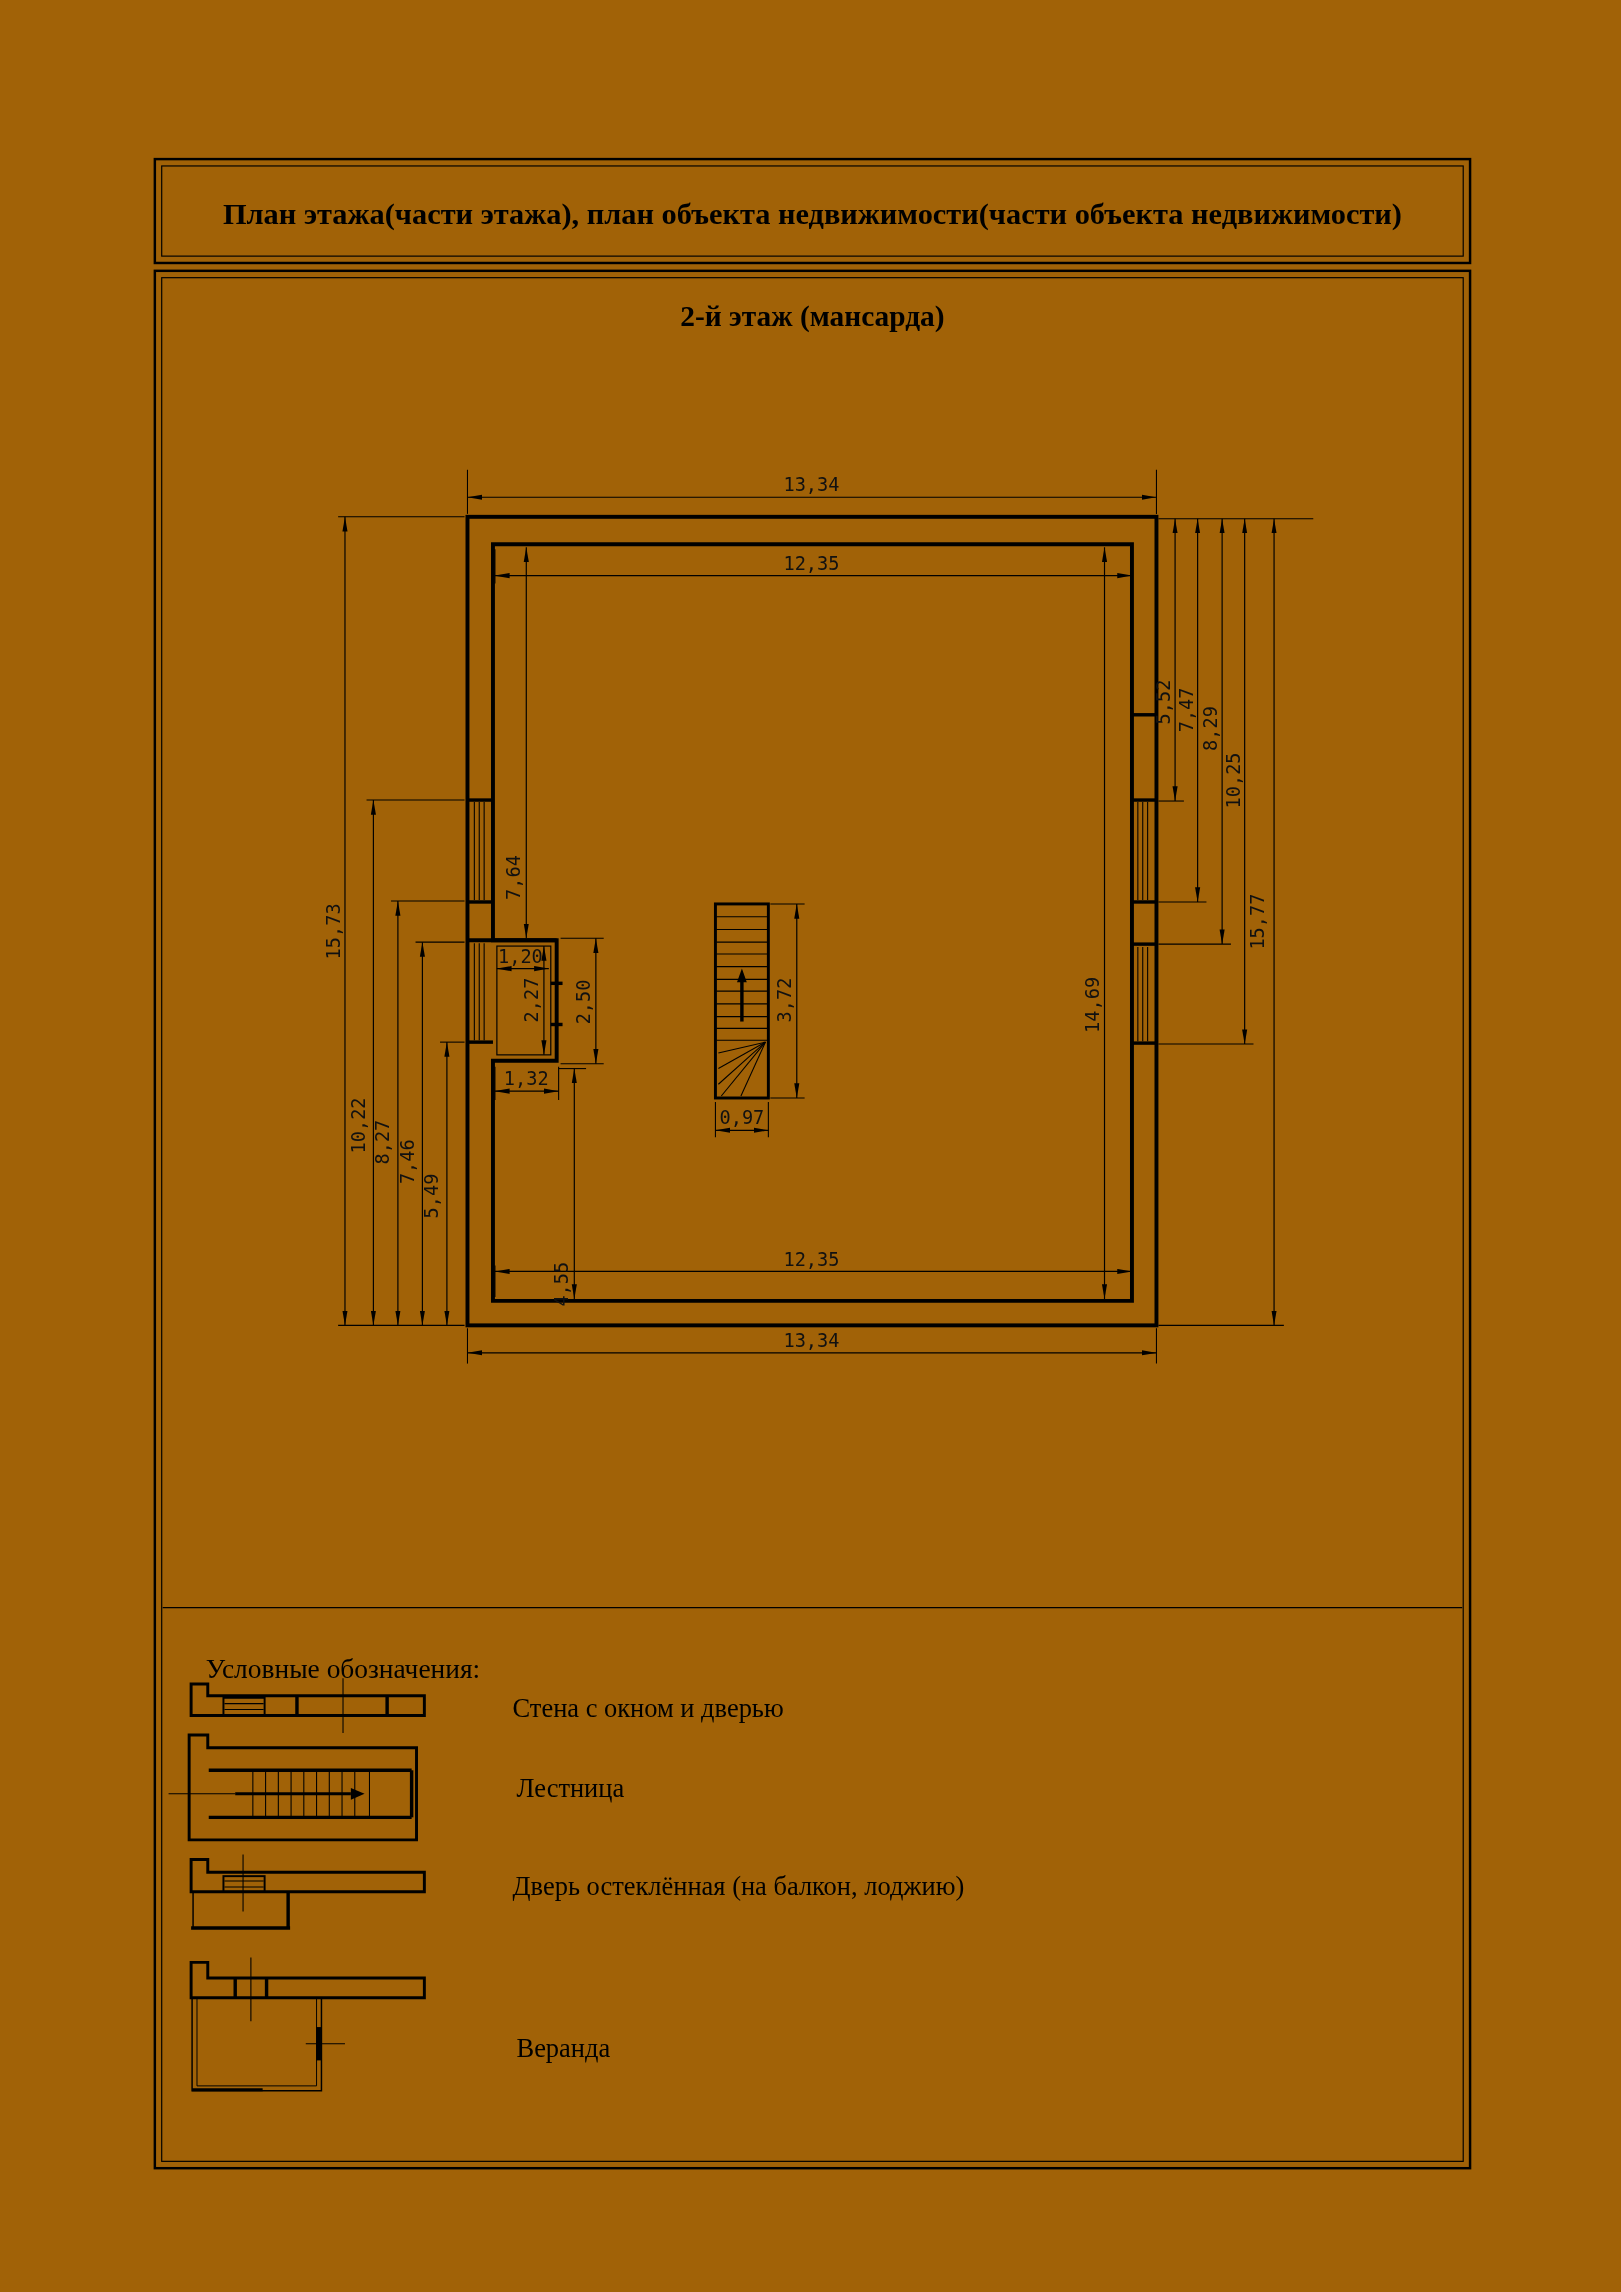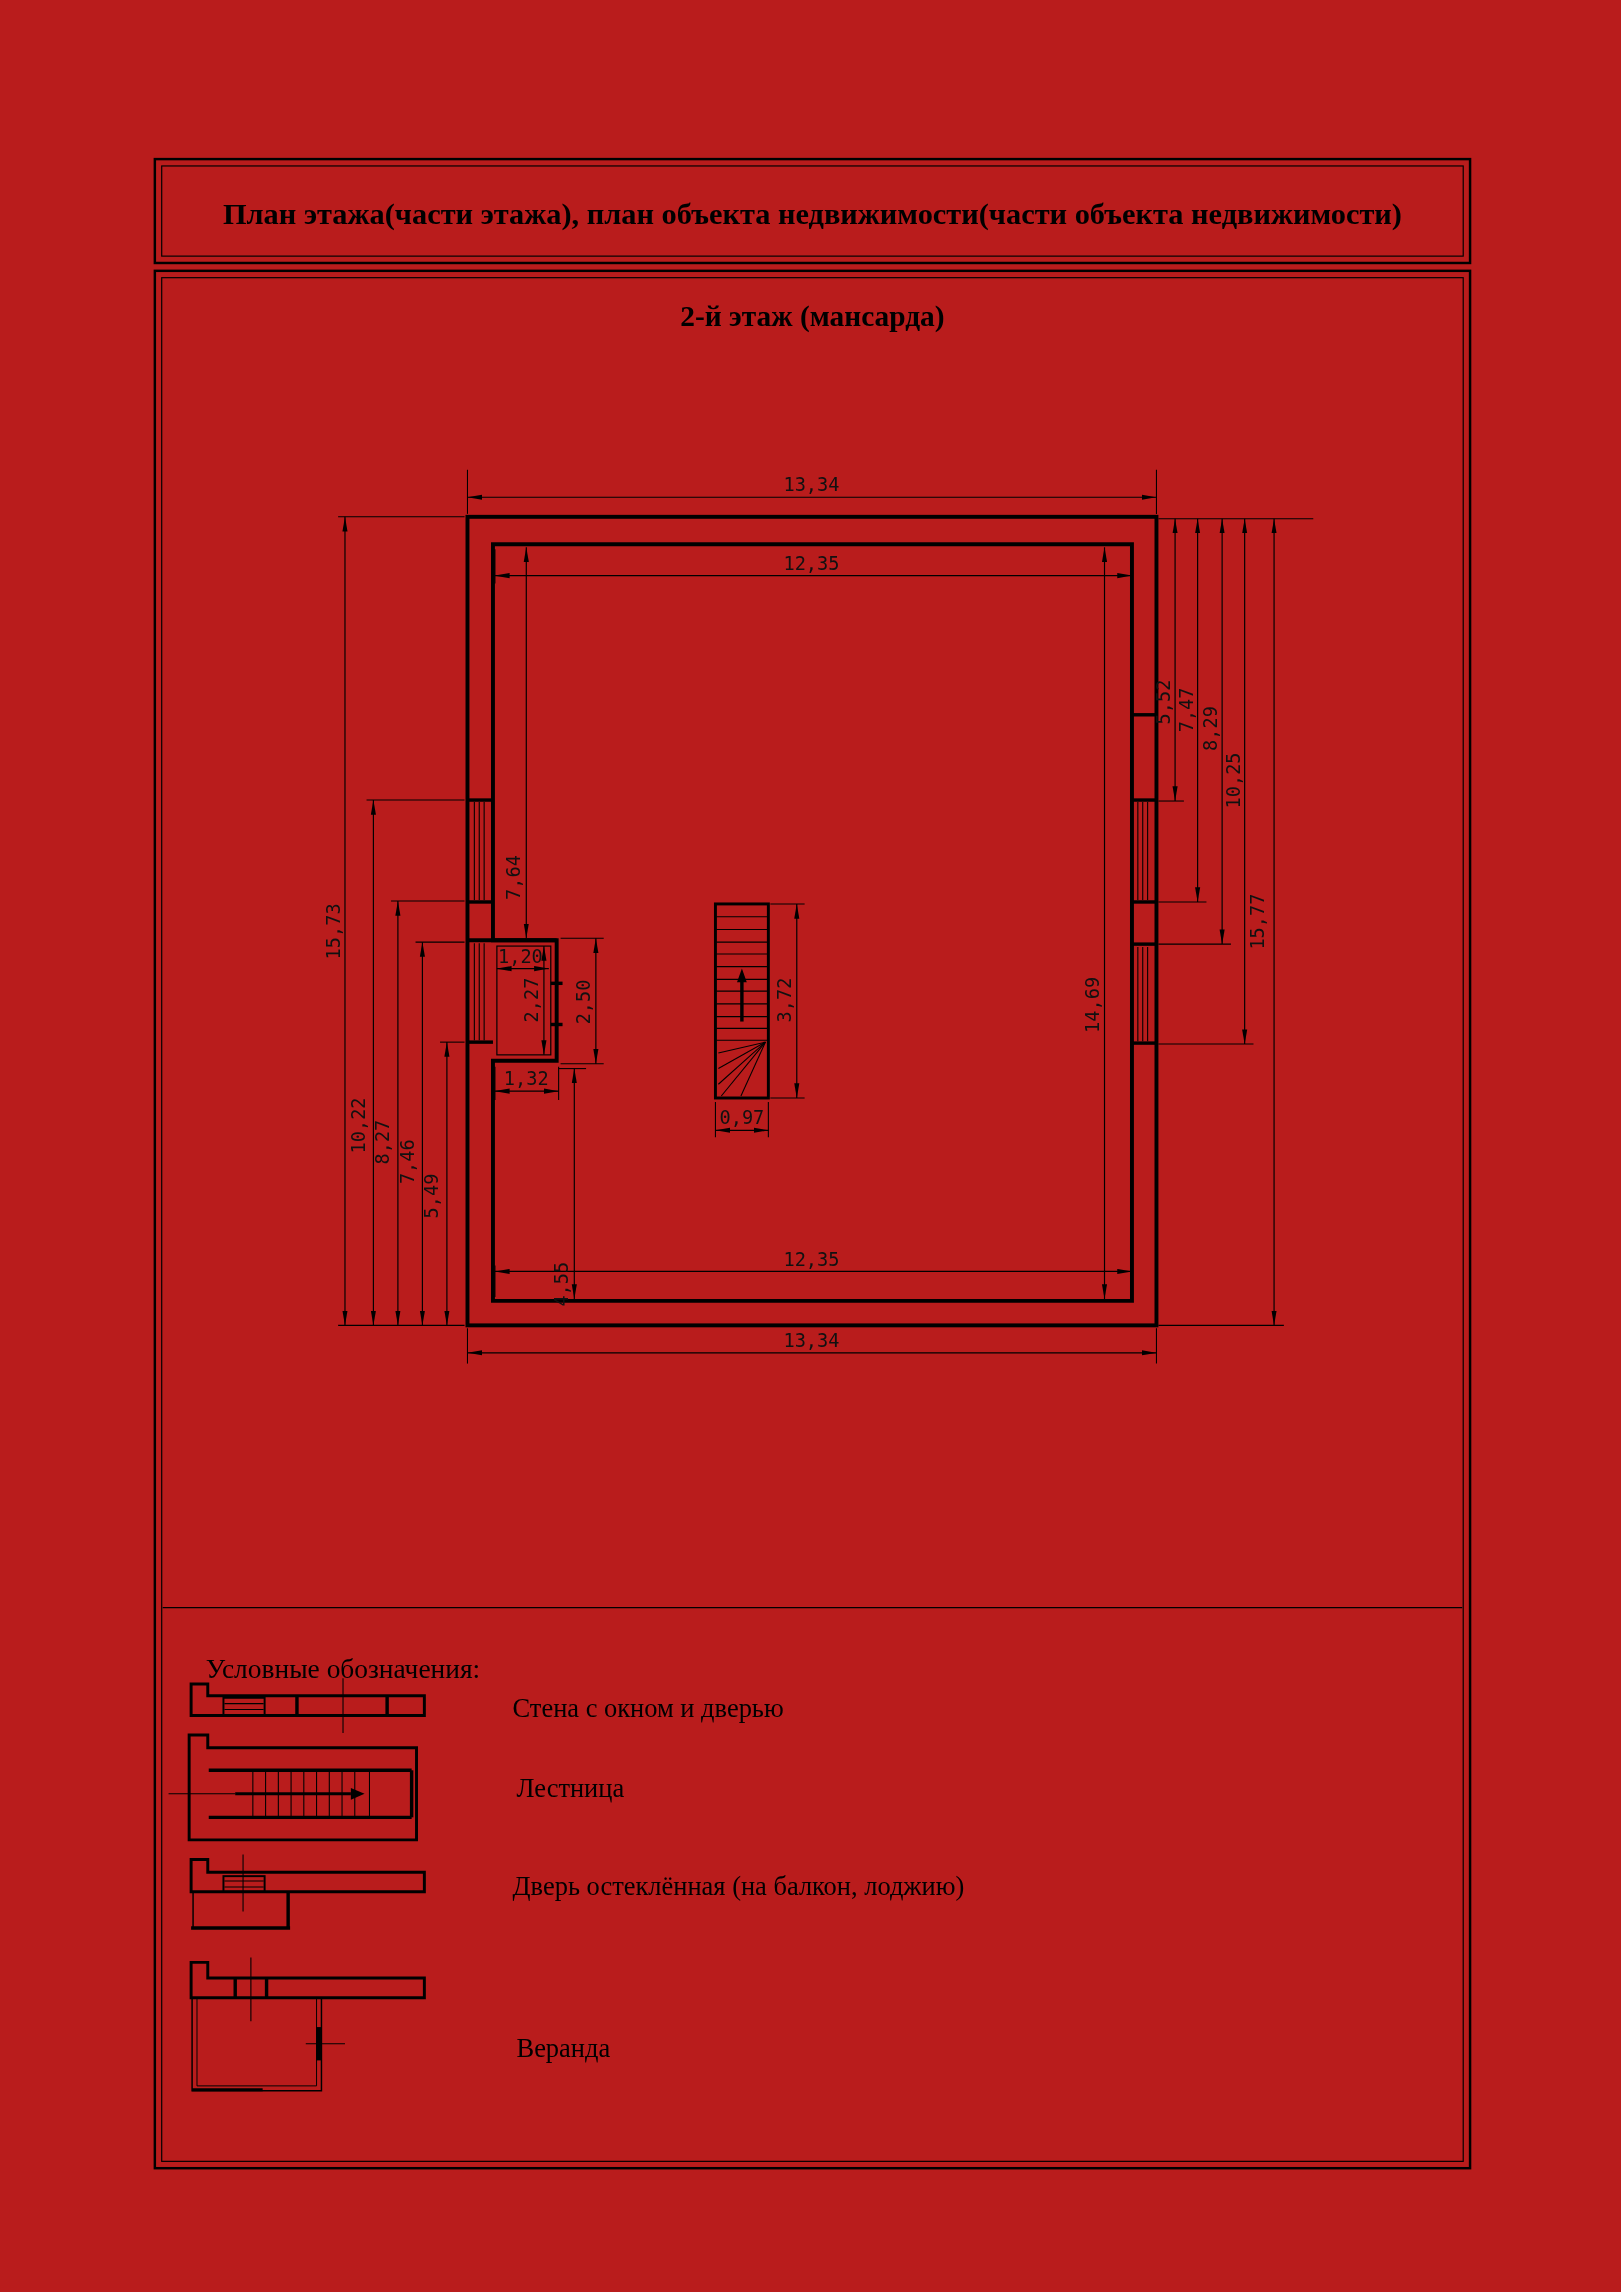--- a/index.html
+++ b/index.html
@@ -1,17 +1,17 @@
 <!DOCTYPE html>
 <html><head>
 <meta charset="utf-8">
 <style>
   html,body{margin:0;padding:0;background:#e8e8e8;}
   .page{
-    width:1621px;height:2293px;margin:0 auto;background:#b91c1c;position:relative;
+    width:1621px;height:2293px;margin:0 auto;background:#a16207;position:relative;
     font-family:"Liberation Serif", serif;
   }
   svg{position:absolute;left:0;top:0;}
   .frame{fill:none;stroke:#000;}
   .wall{fill:none;stroke:#000;stroke-width:4;}
   .cap{stroke:#000;stroke-width:3.5;}
   .glz{stroke:#000;stroke-width:1.1;}
   .thin{stroke:#000;stroke-width:1.2;fill:none;}
   .dim{stroke:#000;stroke-width:1.2;}
   .ext{stroke:#000;stroke-width:1.1;}

